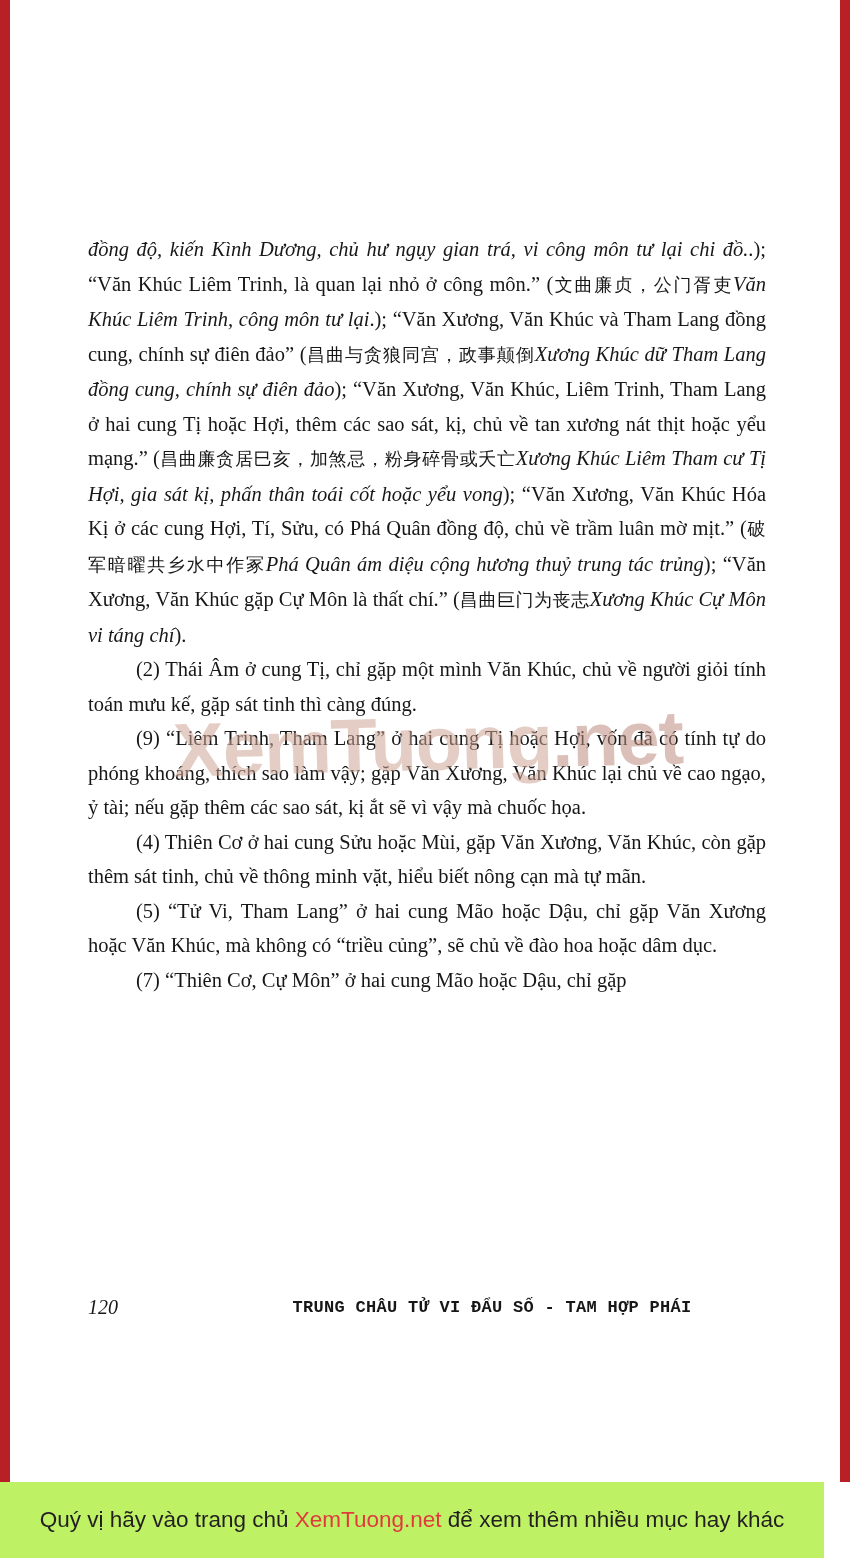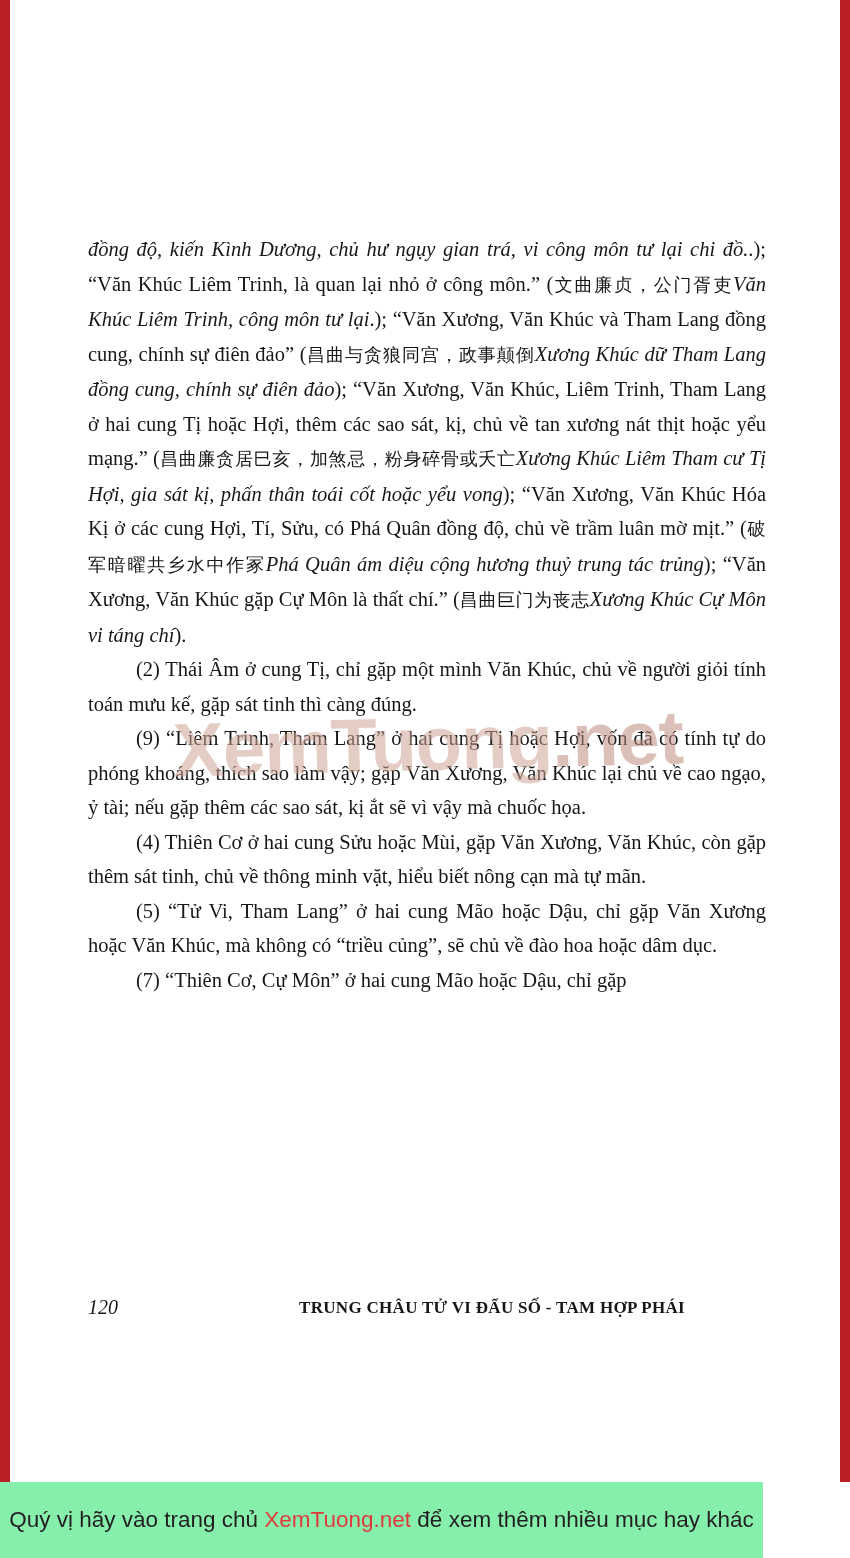--- a/index.html
+++ b/index.html
@@ -103,37 +103,37 @@
     font-weight: 400;
     font-style: italic;
     color: #171717;
   }
   .runhead {
     position: absolute;
     left: 0;
     top: 2px;
     width: 678px;
     text-align: center;
-    font-family: Liberation Serif, serif;
+    font-family: Liberation Mono, monospace;
     font-size: 17px;
     font-weight: 700;
     letter-spacing: 0.3px;
     color: #171717;
     padding-left: 130px;
     box-sizing: border-box;
   }
 
   
   .banner {
     position: absolute;
     left: 0;
     top: 1482px;
-    width: 763px;
+    width: 824px;
     height: 76px;
-    background: #86efac;
+    background: #bef264;
     display: flex;
     align-items: center;
     justify-content: center;
   }
   .banner-text {
     font-family: "Liberation Sans", sans-serif;
     font-size: 22.5px;
     color: #231f20;
     white-space: nowrap;
   }

